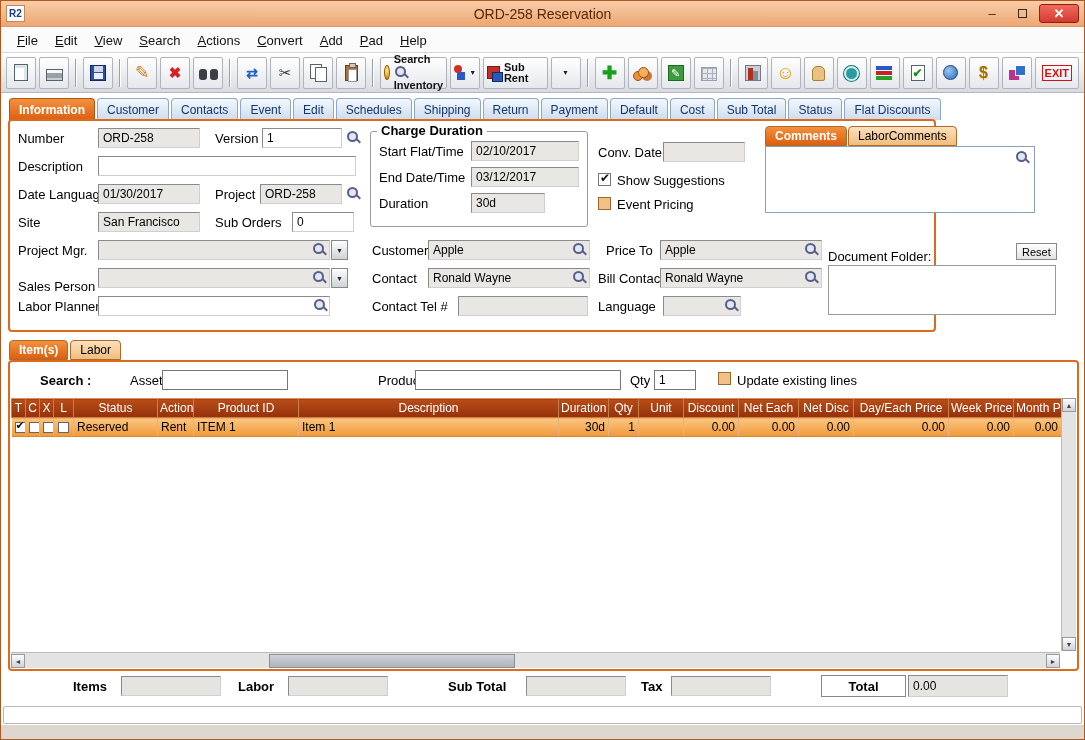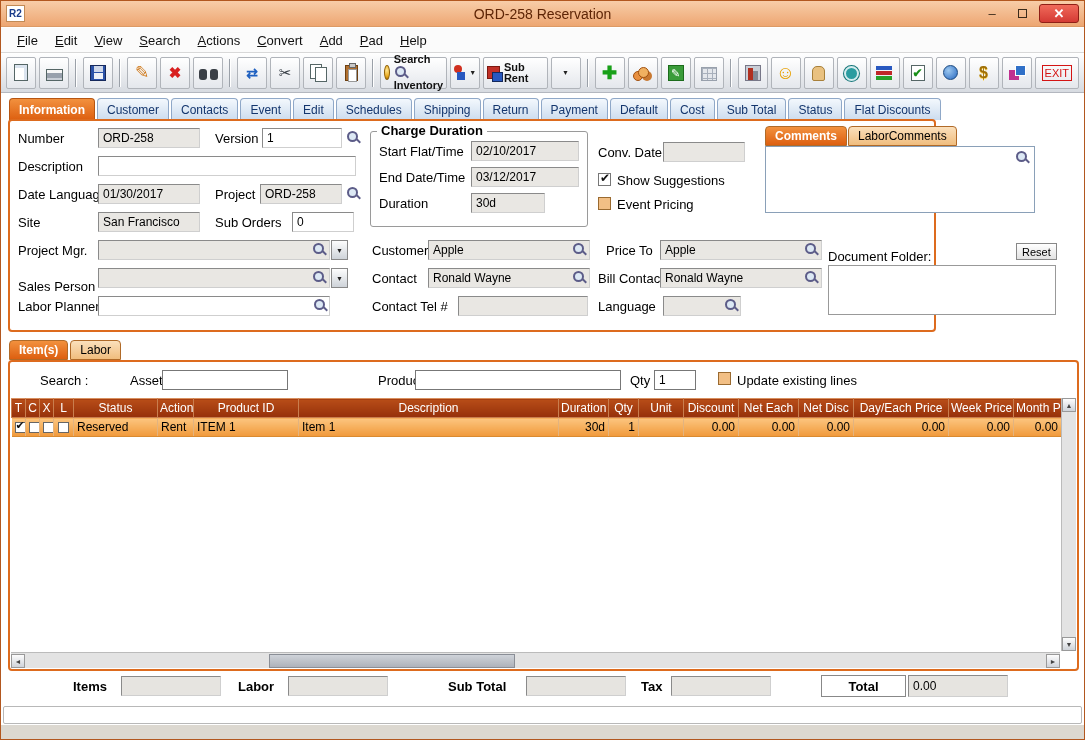--- a/index.html
+++ b/index.html
@@ -31,21 +31,21 @@
   background:linear-gradient(#ffffff,#d7dbe1);border-bottom:1px solid #b3b7bf;
   display:flex;align-items:center;padding:0 5px;gap:3px}
 .tb{height:32px;min-width:30px;border:1px solid #b0b4ba;border-radius:2px;
   background:linear-gradient(#ffffff,#e4e7ec);display:flex;align-items:center;justify-content:center;
   padding:0 3px;gap:4px;cursor:default}
 .tsep{width:0;height:28px;border-left:1px solid #9aa0a8;border-right:1px solid #fff;margin:0 3px}
 .tb .cap{font-size:11px;font-weight:bold;color:#111;line-height:11px;text-align:left}
 .tb .arrow{font-size:7px;color:#222}
 .exitbtn{margin-left:auto;height:32px;border:1px solid #b0b4ba;border-radius:2px;
   background:linear-gradient(#fff,#e4e7ec);display:flex;align-items:center;justify-content:center;padding:0 6px}
-.exitbtn .cap{color:#d41414;font-weight:normal;font-size:11px;border:1px solid #d41414;padding:1px 2px}
+.exitbtn .cap{color:#d41414;font-weight:bold;font-size:11px;border:1px solid #d41414;padding:1px 2px}
 
 
 .ig{font-size:16px;line-height:20px;min-width:18px;height:20px;text-align:center;display:block}
 .ic-page{width:14px;height:17px;background:#fff;border:1px solid #566;box-shadow:inset -3px 3px 0 #dbe4ef}
 .ic-print{width:17px;height:12px;margin-top:4px;background:linear-gradient(#f6f6f6 0 30%,#98a0ac 30% 78%,#c9ced6 78%);border:1px solid #566}
 .ic-save{width:16px;height:16px;background:#2b52a8;border:1px solid #16295c;position:relative}
 .ic-save::before{content:"";position:absolute;left:3px;top:0;width:9px;height:6px;background:#cfd8ea}
 .ic-save::after{content:"";position:absolute;left:3px;bottom:1px;width:9px;height:6px;background:#eef1f7}
 .ic-pencil{color:#d07818;font-size:17px}
 .ic-del{color:#d82020;font-size:15px;font-weight:bold}
@@ -373,21 +373,21 @@
     <div class="resetbtn" style="left:1006px;top:122px">Reset</div>
     <div class="bigbox" style="left:818px;top:144px;width:228px;height:50px;border-color:#999"></div>
   </div>
 
   <div class="itemtabs">
     <div class="ctab selected" style="position:static">Item(s)</div>
     <div class="ctab tan" style="position:static">Labor</div>
   </div>
 
   <div class="items-panel">
-    <span class="lbl" style="left:30px;top:11px;font-weight:normal">Search :</span>
+    <span class="lbl" style="left:30px;top:11px;font-weight:bold">Search :</span>
     <span class="lbl" style="left:120px;top:11px">Asset</span>
     <input class="fld white" style="left: 152px; top: 8px; width: 126px; border-color: rgb(119, 119, 119);" value="">
     <span class="lbl" style="left:368px;top:11px">Product</span>
     <input class="fld white" style="left: 405px; top: 8px; width: 206px; border-color: rgb(119, 119, 119);" value="">
     <span class="lbl" style="left:620px;top:11px">Qty</span>
     <input class="fld white" style="left: 644px; top: 8px; width: 42px; border-color: rgb(119, 119, 119);" value="1">
     <span class="cb orangebox" style="left:708px;top:10px"></span>
     <span class="lbl" style="left:727px;top:11px">Update existing lines</span>
 
     <table class="grid">

